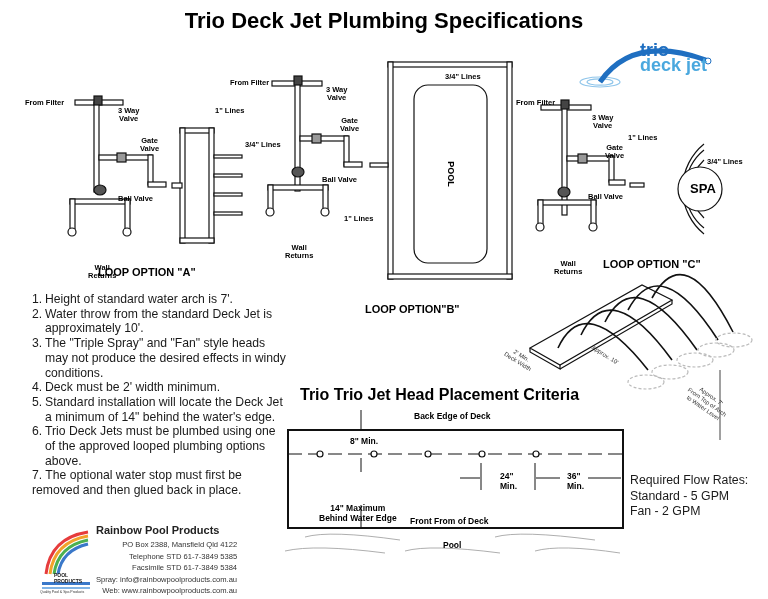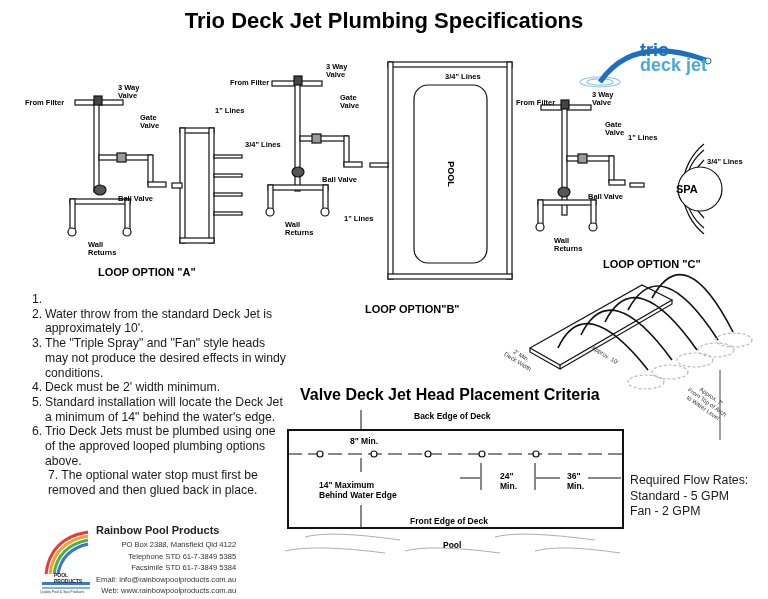--- a/index.html
+++ b/index.html
@@ -1,26 +1,26 @@
 <!DOCTYPE html>
 <html><head>
 <meta charset="utf-8">
 <style>
   html, body { margin:0; padding:0; background:#ffffff; }
   body { width:768px; height:599px; position:relative; overflow:hidden; font-family:"Liberation Sans", sans-serif; color:#000; }
   .abs { position:absolute; }
   .title { left:0; width:768px; top:8px; text-align:center; font-size:22px; font-weight:bold; }
   .lbl { font-size:7.5px; font-weight:bold; line-height:8px; white-space:nowrap; }
-  .ctr { text-align:left; }
+  .ctr { text-align:center;margin-top:23px; }
   .loop-title { font-size:11px; font-weight:bold; }
   svg.diag { position:absolute; left:0; top:0; }
   .notes { left:32px; top:292px; width:255px; font-size:12.2px; line-height:14.7px; color:#1a1a1a; }
   .notes .item { display:flex; }
   .notes .num { width:13px; flex:none; }
-  .notes .item.flush { display:block;margin-left:16px; }
+  .notes .item.flush { display:block; }
   .placement-title { left:300px; top:386px; font-size:16px; font-weight:bold; }
   .flow { left:630px; top:473px; font-size:12.3px; line-height:15.5px; color:#1a1a1a; }
   .flow .h { font-weight:normal; }
   .company { left:96px; top:524px; }
   .company .name { font-size:11px; font-weight:bold; color:#222; margin-bottom:3px; }
   .company .line { font-size:7.6px; color:#333; line-height:11.6px;text-align:right; }
   .logo { left:578px; top:28px; width:150px; height:50px;margin-top:12px; }
 </style>
 </head>
 <body>
@@ -215,26 +215,27 @@
     <div>Gate</div>
     <div>Valve</div>
   </div>
 <div class="abs lbl" style="left:588px; top:193px;">Ball Valve</div>
 <div class="abs lbl ctr" style="left:554px; top:237px;">
     <div>Wall</div>
     <div>Returns</div>
   </div>
 <div class="abs lbl" style="left:628px; top:134px;">1" Lines</div>
 <div class="abs lbl" style="left:707px; top:158px;">3/4" Lines</div>
-<div class="abs lbl" style="left:676px; top:185px; font-size:11px;">SPA</div>
+<div class="abs lbl" style="left:690px; top:185px; font-size:13px;">SPA</div>
 <div class="abs loop-title" style="left:603px; top:258px;">LOOP OPTION "C"</div>
 
 <div class="abs notes">
   <div class="item">
       <span class="num">1.</span>
+      <span>Height of standard water arch is 7'.</span>
     </div>
   <div class="item">
       <span class="num">2.</span>
       <span>Water throw from the standard Deck Jet is approximately 10'.</span>
     </div>
   <div class="item">
       <span class="num">3.</span>
       <span>The "Triple Spray" and "Fan" style heads may not produce the desired effects in windy conditions.</span>
     </div>
   <div class="item">
@@ -256,36 +257,36 @@
     <div>2' Min.</div>
     <div>Deck Width</div>
   </div>
 <div class="abs" style="left:590px; top:352px; font-size:6px; color:#333; transform:rotate(32deg);">Approx. 10'</div>
 <div class="abs" style="left:684px; top:392px; font-size:6px; color:#333; transform:rotate(35deg); text-align:center; line-height:7px;">
     <div>Approx. 7'</div>
     <div>From Top of Arch</div>
     <div>to Water Level</div>
   </div>
 
-<div class="abs placement-title">Valve Deck Jet Head Placement Criteria</div>
+<div class="abs placement-title">Trio Trio Jet Head Placement Criteria</div>
 <div class="abs lbl" style="left:414px; top:412px; font-size:8.5px;">Back Edge of Deck</div>
 <div class="abs lbl" style="left:350px; top:437px; font-size:8.5px;">8" Min.</div>
 <div class="abs lbl ctr" style="left:319px; top:480px; font-size:8.5px; line-height:10px;">
     <div>14" Maximum</div>
     <div>Behind Water Edge</div>
   </div>
 <div class="abs lbl" style="left:500px; top:471px; font-size:8.5px; line-height:10px;">
     <div>24"</div>
     <div>Min.</div>
   </div>
 <div class="abs lbl" style="left:567px; top:471px; font-size:8.5px; line-height:10px;">
     <div>36"</div>
     <div>Min.</div>
   </div>
-<div class="abs lbl" style="left:410px; top:517px; font-size:8.5px;">Front Edge of Deck</div>
+<div class="abs lbl" style="left:410px; top:517px; font-size:8.5px;">Front From of Deck</div>
 <div class="abs lbl" style="left:443px; top:541px; font-size:8.5px;">Pool</div>
 
 <div class="abs flow">
   <div class="h">Required Flow Rates:</div>
   <div>Standard - 5 GPM</div>
   <div>Fan - 2 GPM</div>
 </div>
 
 <div class="abs" style="left:40px; top:526px; width:52px; height:70px;">
   <svg width="52" height="70">
@@ -298,15 +299,15 @@
   </svg>
   <div class="abs" style="left:14px; top:46px; font-size:5px; font-weight:bold; color:#222;">POOL PRODUCTS</div>
   <div class="abs" style="left:0px; top:64px; font-size:3.5px; color:#333;">Quality Pool &amp; Spa Products</div>
 </div>
 
 <div class="abs company">
   <div class="name">Rainbow Pool Products</div>
   <div class="line">PO Box 2388, Mansfield Qld 4122</div>
   <div class="line">Telephone STD  61-7-3849 5385</div>
   <div class="line">Facsimile STD  61-7-3849 5384</div>
-  <div class="line">Email: info@rainbowpoolproducts.com.au</div>
+  <div class="line">Spray: info@rainbowpoolproducts.com.au</div>
   <div class="line">Web: www.rainbowpoolproducts.com.au</div>
 </div>
 
 </body></html>

